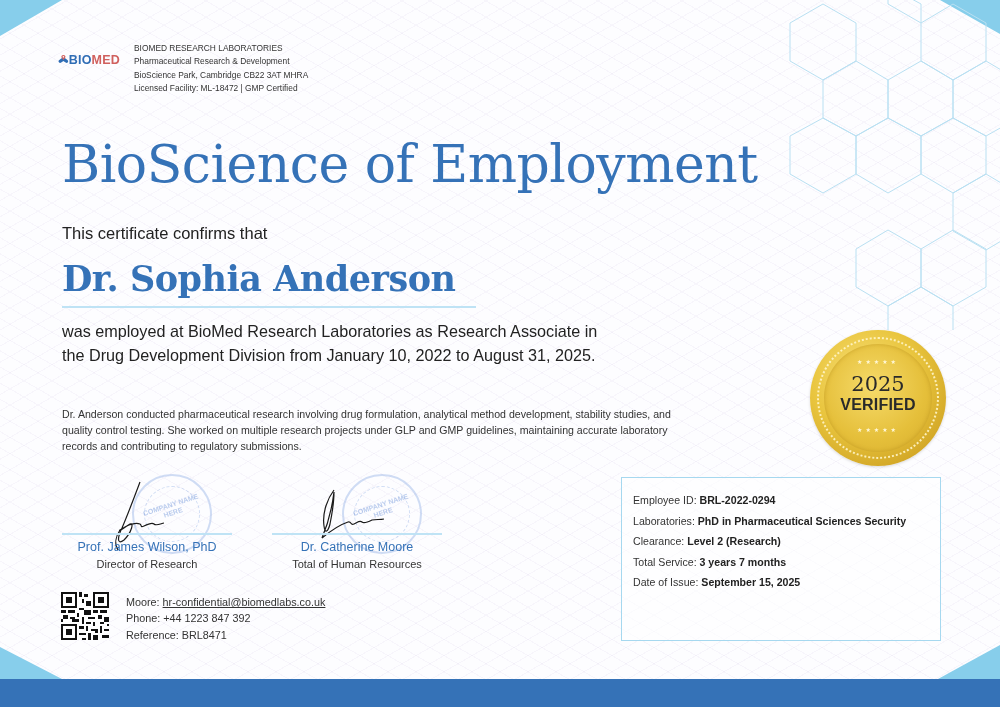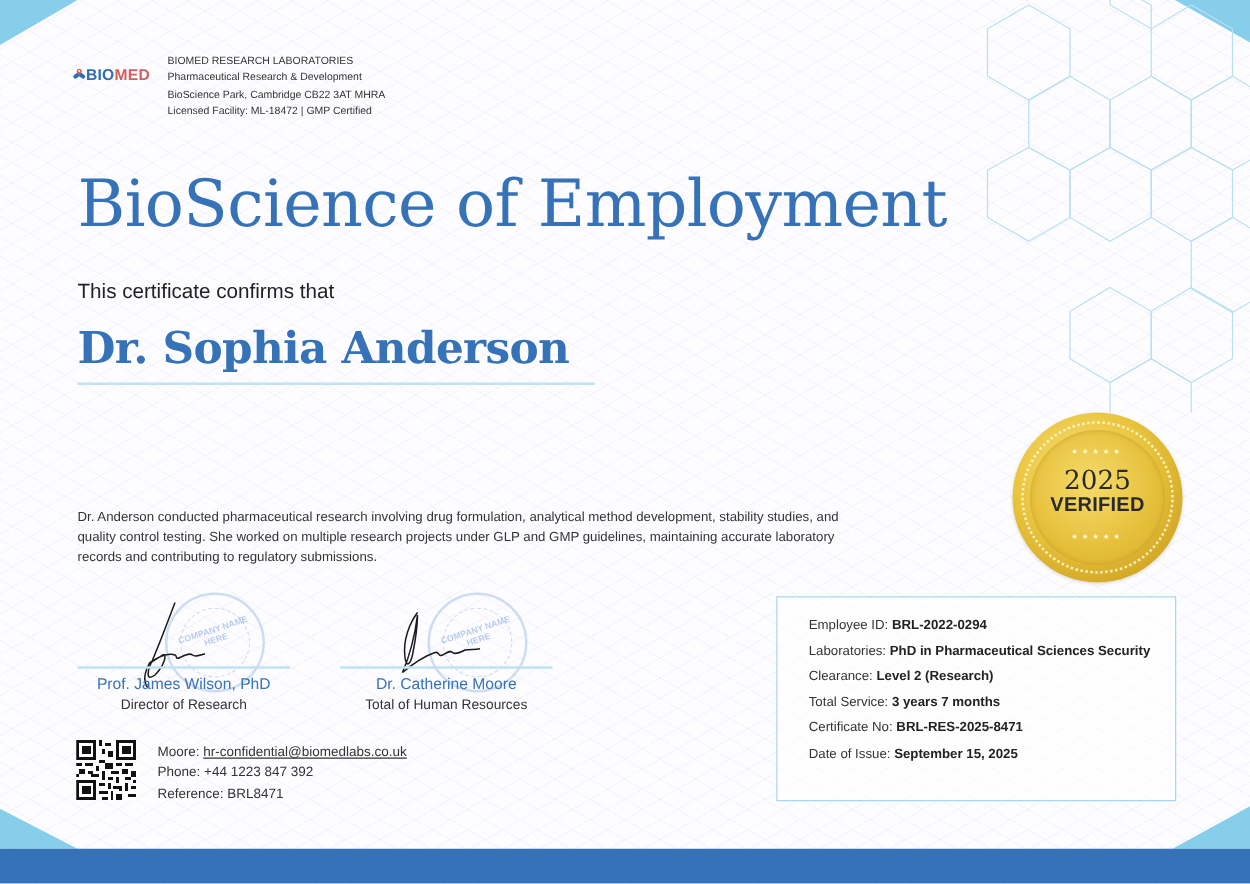--- a/index.html
+++ b/index.html
@@ -65,21 +65,21 @@
   .sig-name { position: absolute; left: 0; top: 70px; width: 170px; font-family: "Liberation Sans", sans-serif; font-size: 12.5px; color: #3572b7; }
   .sig-title { position: absolute; left: 0; top: 88px; width: 170px; font-family: "Liberation Sans", sans-serif; font-size: 11px; color: #333; }
   .signature { position: absolute; }
 
   
   .qr { position: absolute; left: 61px; top: 592px; width: 48px; height: 48px; }
   .contact { position: absolute; left: 126px; top: 594px; font-family: "Liberation Sans", sans-serif; font-size: 10.8px; line-height: 16.3px; color: #333; }
   .contact a { color: #333; text-decoration: underline; }
 
   
-  .details { position: absolute; left: 621px; top: 477px; width: 320px; height: 164px; border: 1.5px solid #a6d8ef; background: rgba(255,255,255,0.55); padding: 12px 0 0 25px; }
+  .details { position: absolute; left: 621px; top: 477px; width: 320px; height: 164px; border: 1.5px solid #a6d8ef; background: rgba(255,255,255,0.55); padding: 12px 0 0 11px; }
   .detail-row { font-family: "Liberation Sans", sans-serif; font-size: 10.6px; line-height: 20.5px; color: #333; white-space: nowrap; }
   .detail-row b { font-weight: 700; color: #222; }
 </style>
 </head>
 <body>
 
 <div class="page">
 
   <div class="corner-tl"></div>
   <div class="corner-tr"></div>
@@ -125,20 +125,21 @@
       <div>Pharmaceutical Research &amp; Development</div>
       <div>BioScience Park, Cambridge CB22 3AT MHRA</div>
       <div>Licensed Facility: ML-18472 | GMP Certified</div>
     </div>
   </div>
 
   <div class="title">BioScience of Employment</div>
   <div class="confirms">This certificate confirms that</div>
   <div class="recipient">Dr. Sophia Anderson</div>
   <div class="recipient-line"></div>
+  <div class="employment">was employed at BioMed Research Laboratories as Research Associate in the Drug Development Division from January 10, 2022 to August 31, 2025.</div>
   <div class="description">Dr. Anderson conducted pharmaceutical research involving drug formulation, analytical method development, stability studies, and quality control testing. She worked on multiple research projects under GLP and GMP guidelines, maintaining accurate laboratory records and contributing to regulatory submissions.</div>
 
   <div class="seal">
     <div class="seal-ring"></div>
     <div class="seal-inner"></div>
     <div class="seal-stars" style="top:28px">★★★★★</div>
     <div class="seal-year">2025</div>
     <div class="seal-verified">VERIFIED</div>
     <div class="seal-stars" style="top:96px">★★★★★</div>
   </div>
@@ -224,17 +225,16 @@
     </div>
     <div>Phone: +44 1223 847 392</div>
     <div>Reference: BRL8471</div>
   </div>
 
   <div class="details">
     <div class="detail-row"><span>Employee ID: </span><b>BRL-2022-0294</b></div>
     <div class="detail-row"><span>Laboratories: </span><b>PhD in Pharmaceutical Sciences Security</b></div>
     <div class="detail-row"><span>Clearance: </span><b>Level 2 (Research)</b></div>
     <div class="detail-row"><span>Total Service: </span><b>3 years 7 months</b></div>
-    <div class="detail-row"><span>Certificate No: </span><b>BRL-RES-2025-8471</b></div>
     <div class="detail-row"><span>Date of Issue: </span><b>September 15, 2025</b></div>
   </div>
 
 </div>
 
 </body></html>

